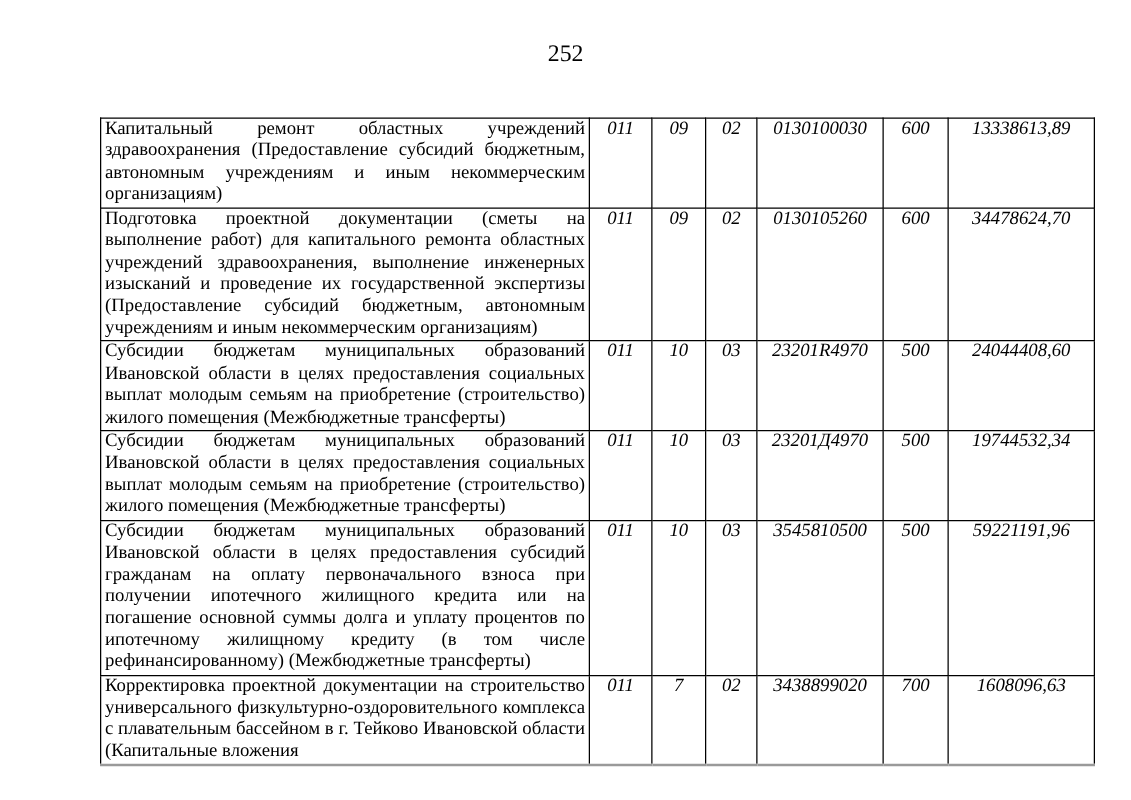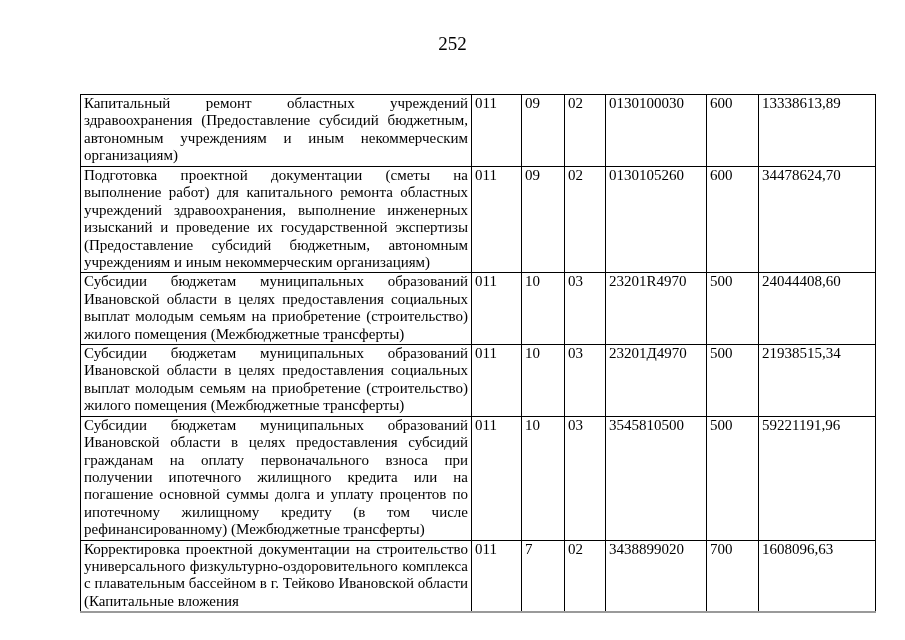--- a/index.html
+++ b/index.html
@@ -40,22 +40,23 @@
     font-size: 15px;
     line-height: 17.4px;
     padding: 0 3px 1px 3px;
     overflow: hidden;
   }
   td.desc {
     text-align: justify;
     text-justify: inter-word;
   }
   td.num {
-    text-align: left;
+    text-align: center;
     padding: 0 1px;
+    font-style: italic;
   }
   tr.r1 { height: 72px; }
   tr.r2 { height: 106px; }
   tr.r3 { height: 68px; }
   tr.r4 { height: 68px; }
   tr.r5 { height: 123px; }
   tr.r6 { height: 72px; }
   tr.r6 td {
     border-bottom: 2px solid #9a9a9a; 
   }
@@ -105,21 +106,21 @@
         <td class="num">500</td>
         <td class="num">24044408,60</td>
       </tr>
       <tr class="r4">
         <td class="desc">Субсидии бюджетам муниципальных образований Ивановской области в целях предоставления социальных выплат молодым семьям на приобретение (строительство) жилого помещения (Межбюджетные трансферты)</td>
         <td class="num">011</td>
         <td class="num">10</td>
         <td class="num">03</td>
         <td class="num">23201Д4970</td>
         <td class="num">500</td>
-        <td class="num">21938515,34</td>
+        <td class="num">19744532,34</td>
       </tr>
       <tr class="r5">
         <td class="desc">Субсидии бюджетам муниципальных образований Ивановской области в целях предоставления субсидий гражданам на оплату первоначального взноса при получении ипотечного жилищного кредита или на погашение основной суммы долга и уплату процентов по ипотечному жилищному кредиту (в том числе рефинансированному) (Межбюджетные трансферты)</td>
         <td class="num">011</td>
         <td class="num">10</td>
         <td class="num">03</td>
         <td class="num">3545810500</td>
         <td class="num">500</td>
         <td class="num">59221191,96</td>
       </tr>

